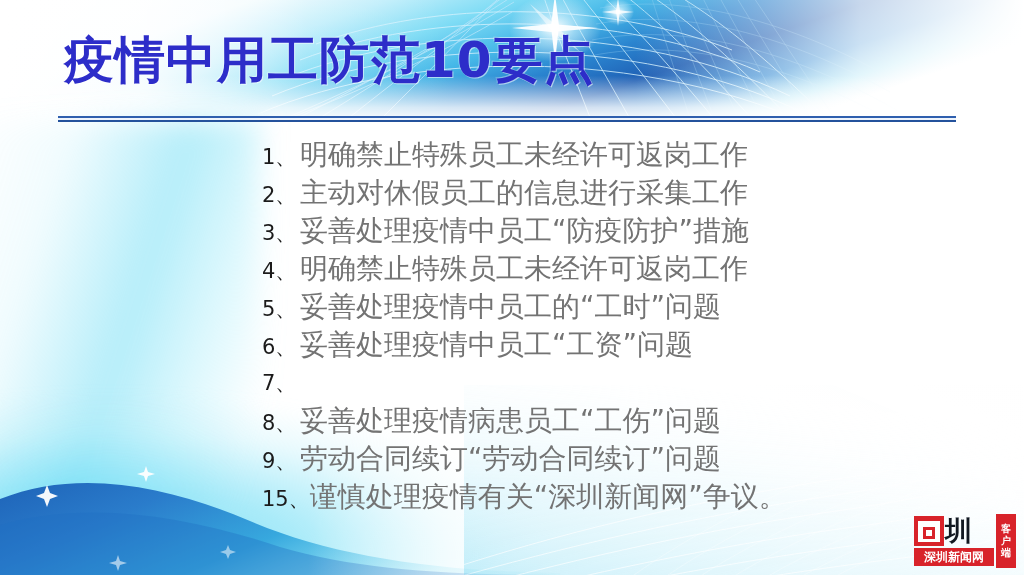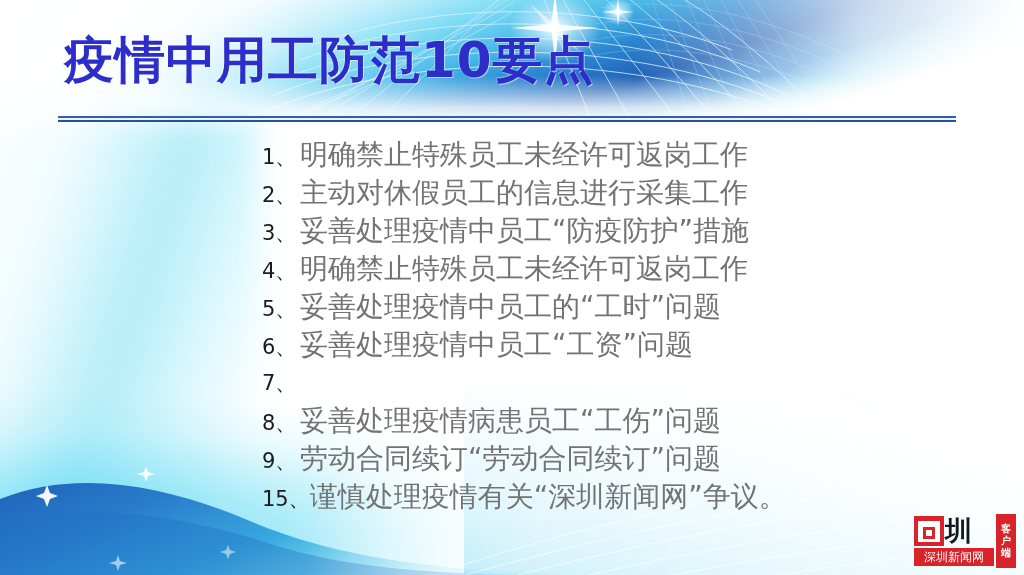--- a/index.html
+++ b/index.html
@@ -229,21 +229,21 @@
     color: #111821;
     letter-spacing: -1px;
     font-family: "DejaVu Sans", "Liberation Sans", sans-serif;
   }
   #logo-wordmark {
     height: 18px;
     background: #d8232a;
     color: #ffffff;
     font-size: 12px;
     line-height: 18px;
-    font-weight: 400;
+    font-weight: 700;
     text-align: center;
     letter-spacing: 0px;
     font-family: "DejaVu Sans", "Liberation Sans", sans-serif;
   }
   #logo-badge {
     flex: 0 0 20px;
     margin-left: 2px;
     background: #d8232a;
     color: #ffffff;
     font-size: 10px;

